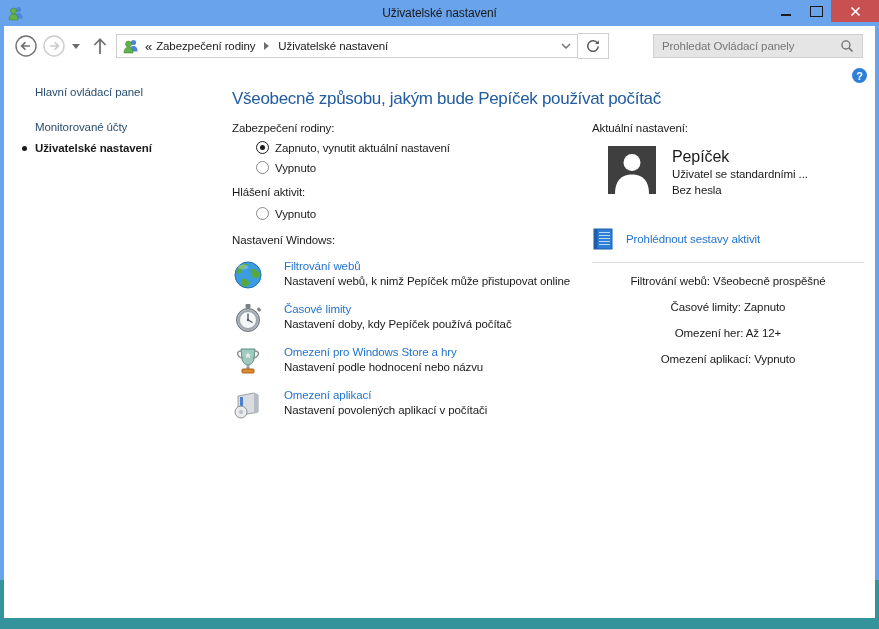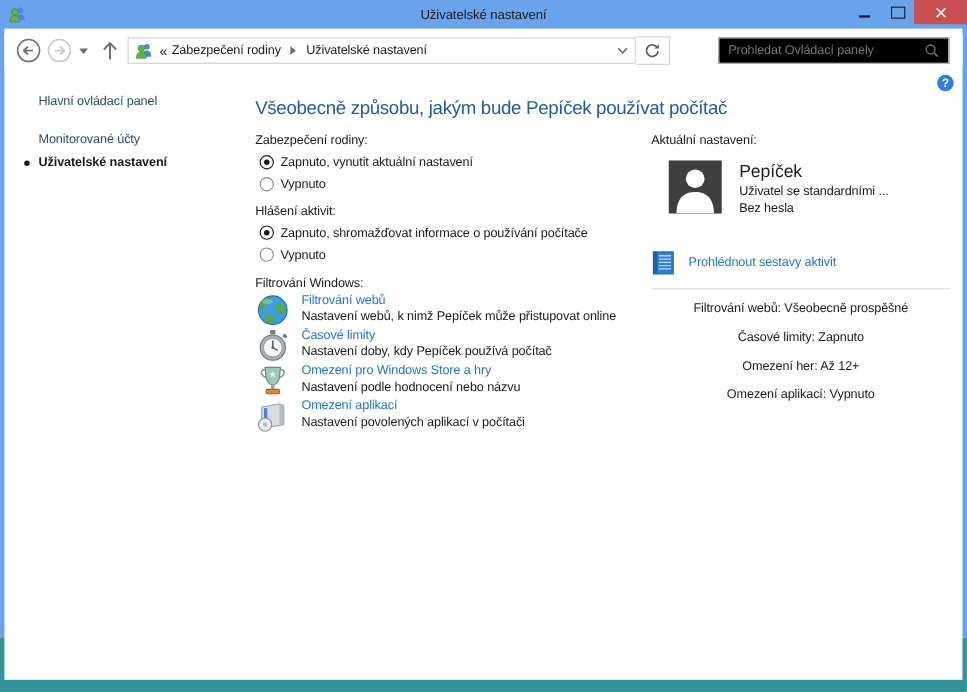--- a/index.html
+++ b/index.html
@@ -25,42 +25,42 @@
   
   .toolbar{position:absolute;left:0;top:5px;right:0;height:30px;display:flex;align-items:center;padding:0 12px 0 10px;box-sizing:border-box;background:#fff;}
   .navbtn{flex:0 0 auto;display:flex;align-items:center;justify-content:center;}
   .chev-down{width:0;height:0;border-left:4px solid transparent;border-right:4px solid transparent;border-top:5px solid #6e6e6e;}
   .addressbar{flex:1 1 auto;height:24px;border:1px solid #CFCFCF;display:flex;align-items:center;padding:0 6px;box-sizing:border-box;margin-left:6px;background:#fff;min-width:0;}
   .crumb-prefix{color:#1a1a1a;margin:0 4px 0 6px;font-size:13px;}
   .crumb{white-space:nowrap;color:#1a1a1a;}
   .crumb-sep{width:0;height:0;border-top:4px solid transparent;border-bottom:4px solid transparent;border-left:5px solid #6e6e6e;margin:0 9px;}
   .addr-chevron{margin-left:auto;}
   .refresh-btn{flex:0 0 auto;width:30px;height:24px;border:1px solid #CFCFCF;border-left:none;display:flex;align-items:center;justify-content:center;background:#fff;}
-  .searchbox{flex:0 0 210px;height:24px;border:1px solid #CFCFCF;margin-left:44px;display:flex;align-items:center;padding:0 8px;box-sizing:border-box;background:#000000;}
+  .searchbox{flex:0 0 210px;height:24px;border:1px solid #CFCFCF;margin-left:44px;display:flex;align-items:center;padding:0 8px;box-sizing:border-box;background:#e5e5e5;}
   .search-ph{color:#767676;flex:1 1 auto;white-space:nowrap;overflow:hidden;}
   
   .help-btn{position:absolute;left:848px;top:42px;width:15px;height:15px;border-radius:50%;background:#2E7FD8;color:#fff;
     display:flex;align-items:center;justify-content:center;font-size:11px;font-weight:bold;cursor:default;}
   
   .sidebar{position:absolute;left:31px;top:59px;width:190px;}
   .sb-item{color:#2A4E6E;line-height:14px;cursor:default;position:relative;}
   .sb-item + .sb-item{margin-top:21px;}
   .sb-item.active{margin-top:7px;font-weight:bold;color:#1a1a1a;}
   .sb-bullet{position:absolute;left:-13px;top:5px;width:5px;height:5px;border-radius:50%;background:#1a1a1a;}
   
   .main{position:absolute;left:228px;top:62px;width:360px;}
   .page-title{font-size:17px;letter-spacing:-0.3px;color:#215CA0;line-height:22px;white-space:nowrap;font-weight:400;}
   .sec-label{margin-top:11px;line-height:15px;color:#1a1a1a;}
-  .opt{display:flex;align-items:center;margin-top:5px;margin-left:4px;white-space:nowrap;text-align:center;}
+  .opt{display:flex;align-items:center;margin-top:5px;margin-left:24px;white-space:nowrap;text-align:center;}
   .radio{width:13px;height:13px;border-radius:50%;box-sizing:border-box;flex:0 0 auto;margin-right:6px;position:relative;background:#fff;}
   .radio.on{border:1px solid #1a1a1a;}
   .radio.on::after{content:"";position:absolute;left:3px;top:3px;width:5px;height:5px;border-radius:50%;background:#1a1a1a;}
   .radio.off{border:1px solid #8a8a8a;}
   .ws-label{margin-top:13px;line-height:15px;}
-  .ws-item{display:flex;}
+  .ws-item{display:flex;margin-top:11px;gap:10px;}
   .ws-item:first-of-type{margin-top:9px;}
   .ws-icon{width:32px;height:32px;flex:0 0 auto;}
   .ws-text{margin-left:10px;}
   .link{color:#2474CC;line-height:15px;cursor:pointer;white-space:nowrap;}
   .desc{color:#1a1a1a;line-height:15px;white-space:nowrap;}
   
   .rightpanel{position:absolute;left:588px;top:95px;width:272px;}
   .rp-label{line-height:15px;}
   .user-row{display:flex;margin-top:10px;padding-left:16px;}
   .avatar{width:48px;height:48px;background:#3F3F3F;flex:0 0 auto;}
@@ -180,30 +180,26 @@
       <div class="opt">
         <span class="radio on"></span>
         <span>Zapnuto, vynutit aktuální nastavení</span>
       </div>
       <div class="opt" style="margin-top:7px;">
         <span class="radio off"></span>
         <span>Vypnuto</span>
       </div>
 
       <div class="sec-label">Hlášení aktivit:</div>
-      <div class="opt">
-        <span class="radio on"></span>
-        <span>Zapnuto, shromažďovat informace o používání počítače</span>
-      </div>
       <div class="opt" style="margin-top:7px;">
         <span class="radio off"></span>
         <span>Vypnuto</span>
       </div>
 
-      <div class="ws-label">Filtrování Windows:</div>
+      <div class="ws-label">Nastavení Windows:</div>
 
       <div class="ws-item">
         <span class="ws-icon">
           <svg width="32" height="32" viewBox="0 0 32 32">
             <circle cx="16" cy="16" r="13" fill="#3B9CE0" stroke="#1F6FAE" stroke-width="1"></circle>
             <path d="M5 10 C8 6 13 4 16 5 C14 8 10 9 9 13 C8 16 5 15 4.5 13 Z" fill="#58A83C"></path>
             <path d="M18 10 C21 9 26 11 28 15 C27 20 23 20 21 18 C19 16 20 12 18 10 Z" fill="#58A83C"></path>
             <path d="M10 20 C13 19 17 21 17 24 C17 27 13 29 11 27 C9 25 8 21 10 20 Z" fill="#58A83C"></path>
             <ellipse cx="11" cy="8" rx="5" ry="2.5" fill="#ffffff" opacity="0.25"></ellipse>
           </svg>

